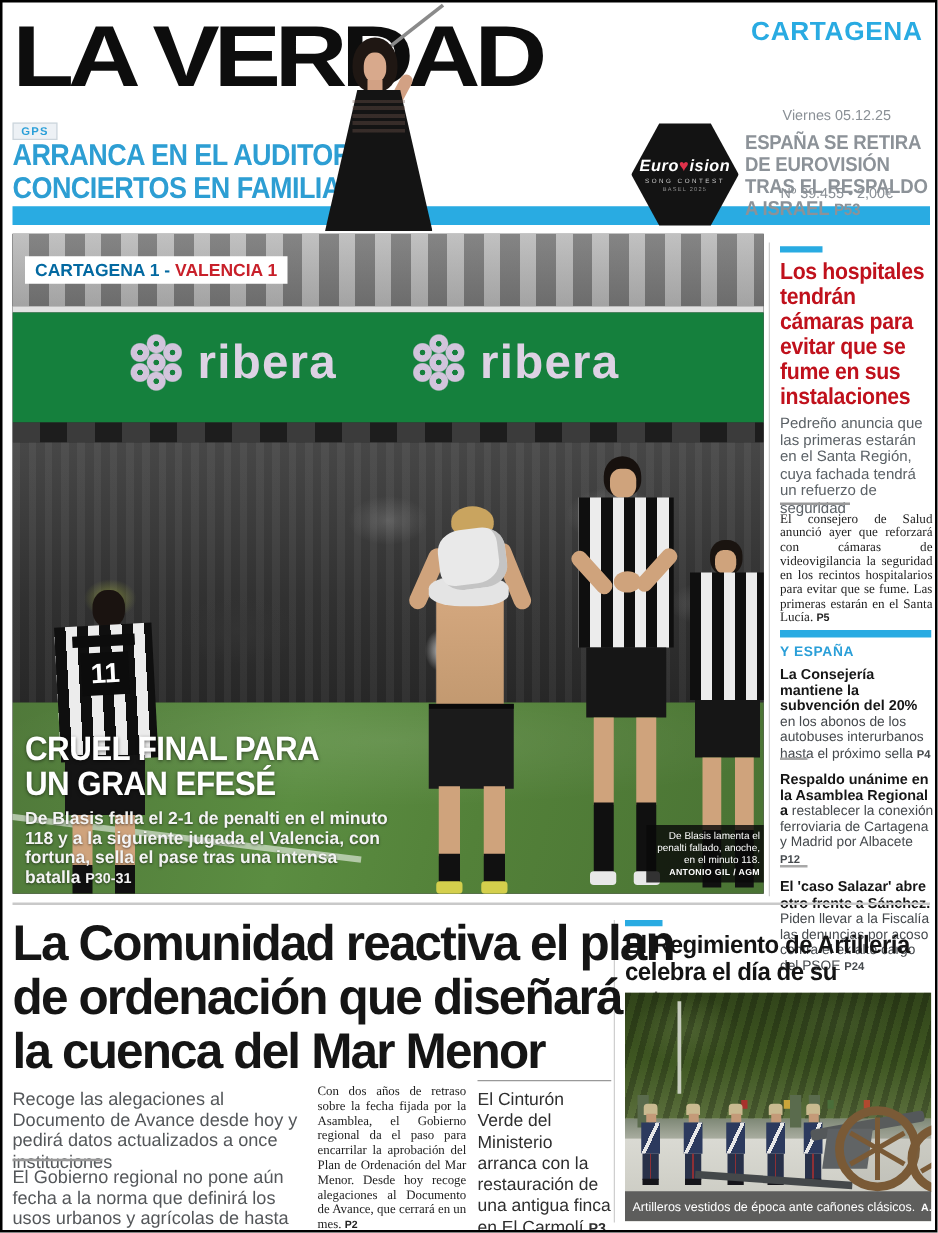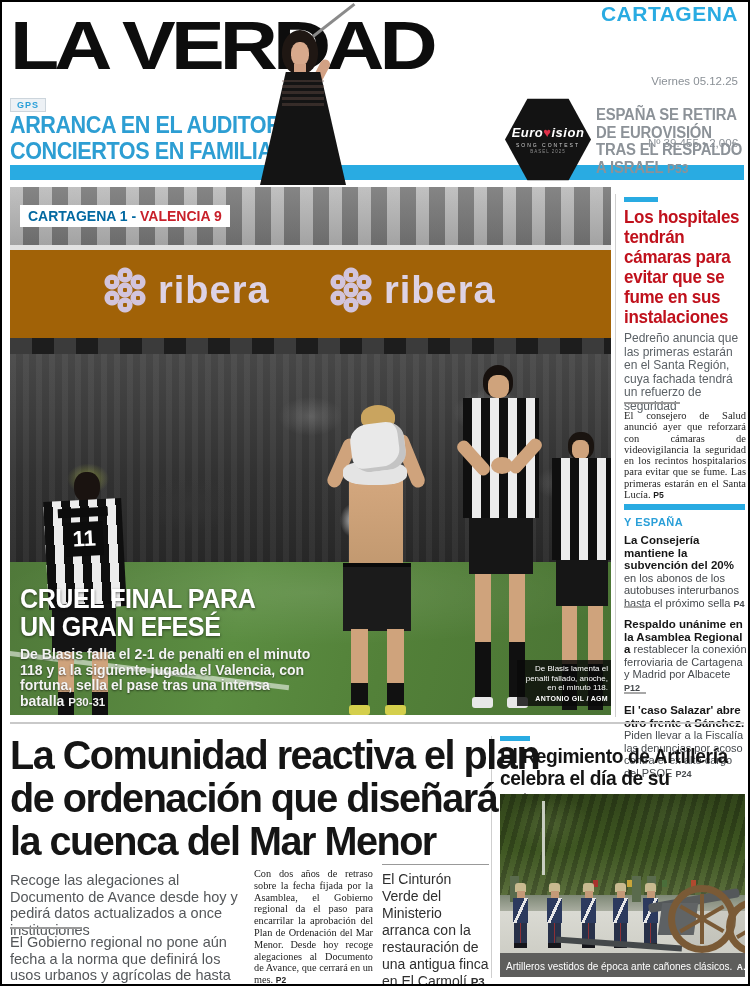--- a/index.html
+++ b/index.html
@@ -5,21 +5,21 @@
   html,body{margin:0;padding:0;background:#777;}
   .page{position:relative;width:750px;height:986px;background:#fff;margin:0 auto;
         border:2px solid #000;box-sizing:border-box;overflow:hidden;
         font-family:"Liberation Sans",sans-serif;}
   .abs{position:absolute;}
   .sx{transform-origin:left top;}
   
   .logo{left:8px;top:6px;font-size:66px;font-weight:bold;color:#0d0d0d;letter-spacing:-4px;
         transform:scaleX(1.22) scaleY(1.05);line-height:70px;white-space:nowrap;}
   .tagline{left:10px;top:79px;font-size:12px;color:#2b2b2b;letter-spacing:.6px;}
-  .ed-block{right:10px;top:0;text-align:right;}
+  .ed-block{right:10px;top:12px;text-align:center;}
   .edition{font-size:21px;font-weight:bold;color:#29abe2;letter-spacing:.5px;}
   .ed-date,.ed-issue{font-size:11.5px;color:#8a9096;line-height:14px;margin-top:48px;}
   
   .conductor{left:250px;top:26px;width:102px;height:157px;z-index:30;}
   .baton{position:absolute;left:52px;top:14px;width:64px;height:3px;background:#8a8a8a;
          transform:rotate(-38deg);transform-origin:left center;}
   .c-hair{position:absolute;left:30px;top:2px;width:36px;height:44px;background:#1f1713;
           border-radius:50% 50% 45% 45%;}
   .c-face{position:absolute;left:39px;top:14px;width:18px;height:24px;background:#d8a98c;
           border-radius:45%;}
@@ -47,21 +47,21 @@
   .hex-sub{font-size:5px;letter-spacing:2px;color:#cfcfcf;margin-top:2px;}
   .hex-year{font-size:4.5px;letter-spacing:1px;color:#8d8d8d;margin-top:1px;}
   .gps-right{left:594px;top:104px;width:160px;font-size:16px;font-weight:bold;color:#8c9298;
              line-height:17.5px;letter-spacing:-.2px;transform:scaleX(.93);z-index:6;}
   
   .photo{left:8px;top:185px;width:601px;height:528px;background:#262626;overflow:hidden;}
   .ph-stand{position:absolute;left:0;top:0;width:100%;height:58px;
      background:repeating-linear-gradient(90deg,rgba(210,210,210,.45) 0 13px,rgba(95,95,95,.55) 13px 29px),
                 linear-gradient(#b3b3b3,#7c7c7c);
      border-bottom:5px solid #e2e2e2;}
-  .ph-band{position:absolute;left:0;top:63px;width:100%;height:88px;background:#a16207;}
+  .ph-band{position:absolute;left:0;top:63px;width:100%;height:88px;background:#15803d;}
   .ribera{position:absolute;top:16px;display:flex;align-items:center;gap:10px;}
   .rib1{left:92px;} .rib2{left:318px;}
   .flower{width:46px;height:48px;
     background:
       radial-gradient(circle at 23px 9px, transparent 0 2px,#d2c4dc 2.5px 7px,transparent 8px),
       radial-gradient(circle at 36px 16px, transparent 0 2px,#d2c4dc 2.5px 7px,transparent 8px),
       radial-gradient(circle at 36px 32px, transparent 0 2px,#d2c4dc 2.5px 7px,transparent 8px),
       radial-gradient(circle at 23px 39px, transparent 0 2px,#d2c4dc 2.5px 7px,transparent 8px),
       radial-gradient(circle at 10px 32px, transparent 0 2px,#d2c4dc 2.5px 7px,transparent 8px),
       radial-gradient(circle at 10px 16px, transparent 0 2px,#d2c4dc 2.5px 7px,transparent 8px),
@@ -332,21 +332,21 @@
       <div class="p4-torso stripes"></div>
       <div class="p4-shorts"></div>
       <div class="p4-legL skin"></div>
       <div class="p4-legR skin"></div>
       <div class="p4-sockL"></div>
       <div class="p4-sockR"></div>
     </div>
 
     <div class="scorebox">
       <span class="score-home">CARTAGENA 1 -</span>
-      <span class="score-away">VALENCIA 9</span>
+      <span class="score-away">VALENCIA 1</span>
     </div>
     <div class="ph-head">
       <div>CRUEL FINAL PARA</div>
       <div>UN GRAN EFESÉ</div>
     </div>
     <div class="ph-stand1">
       <span>De Blasis falla el 2-1 de penalti en el minuto 118 y a la siguiente jugada el Valencia, con fortuna, sella el pase tras una intensa batalla</span>
       <span class="pageref">P30-31</span>
     </div>
     <div class="ph-cap">

